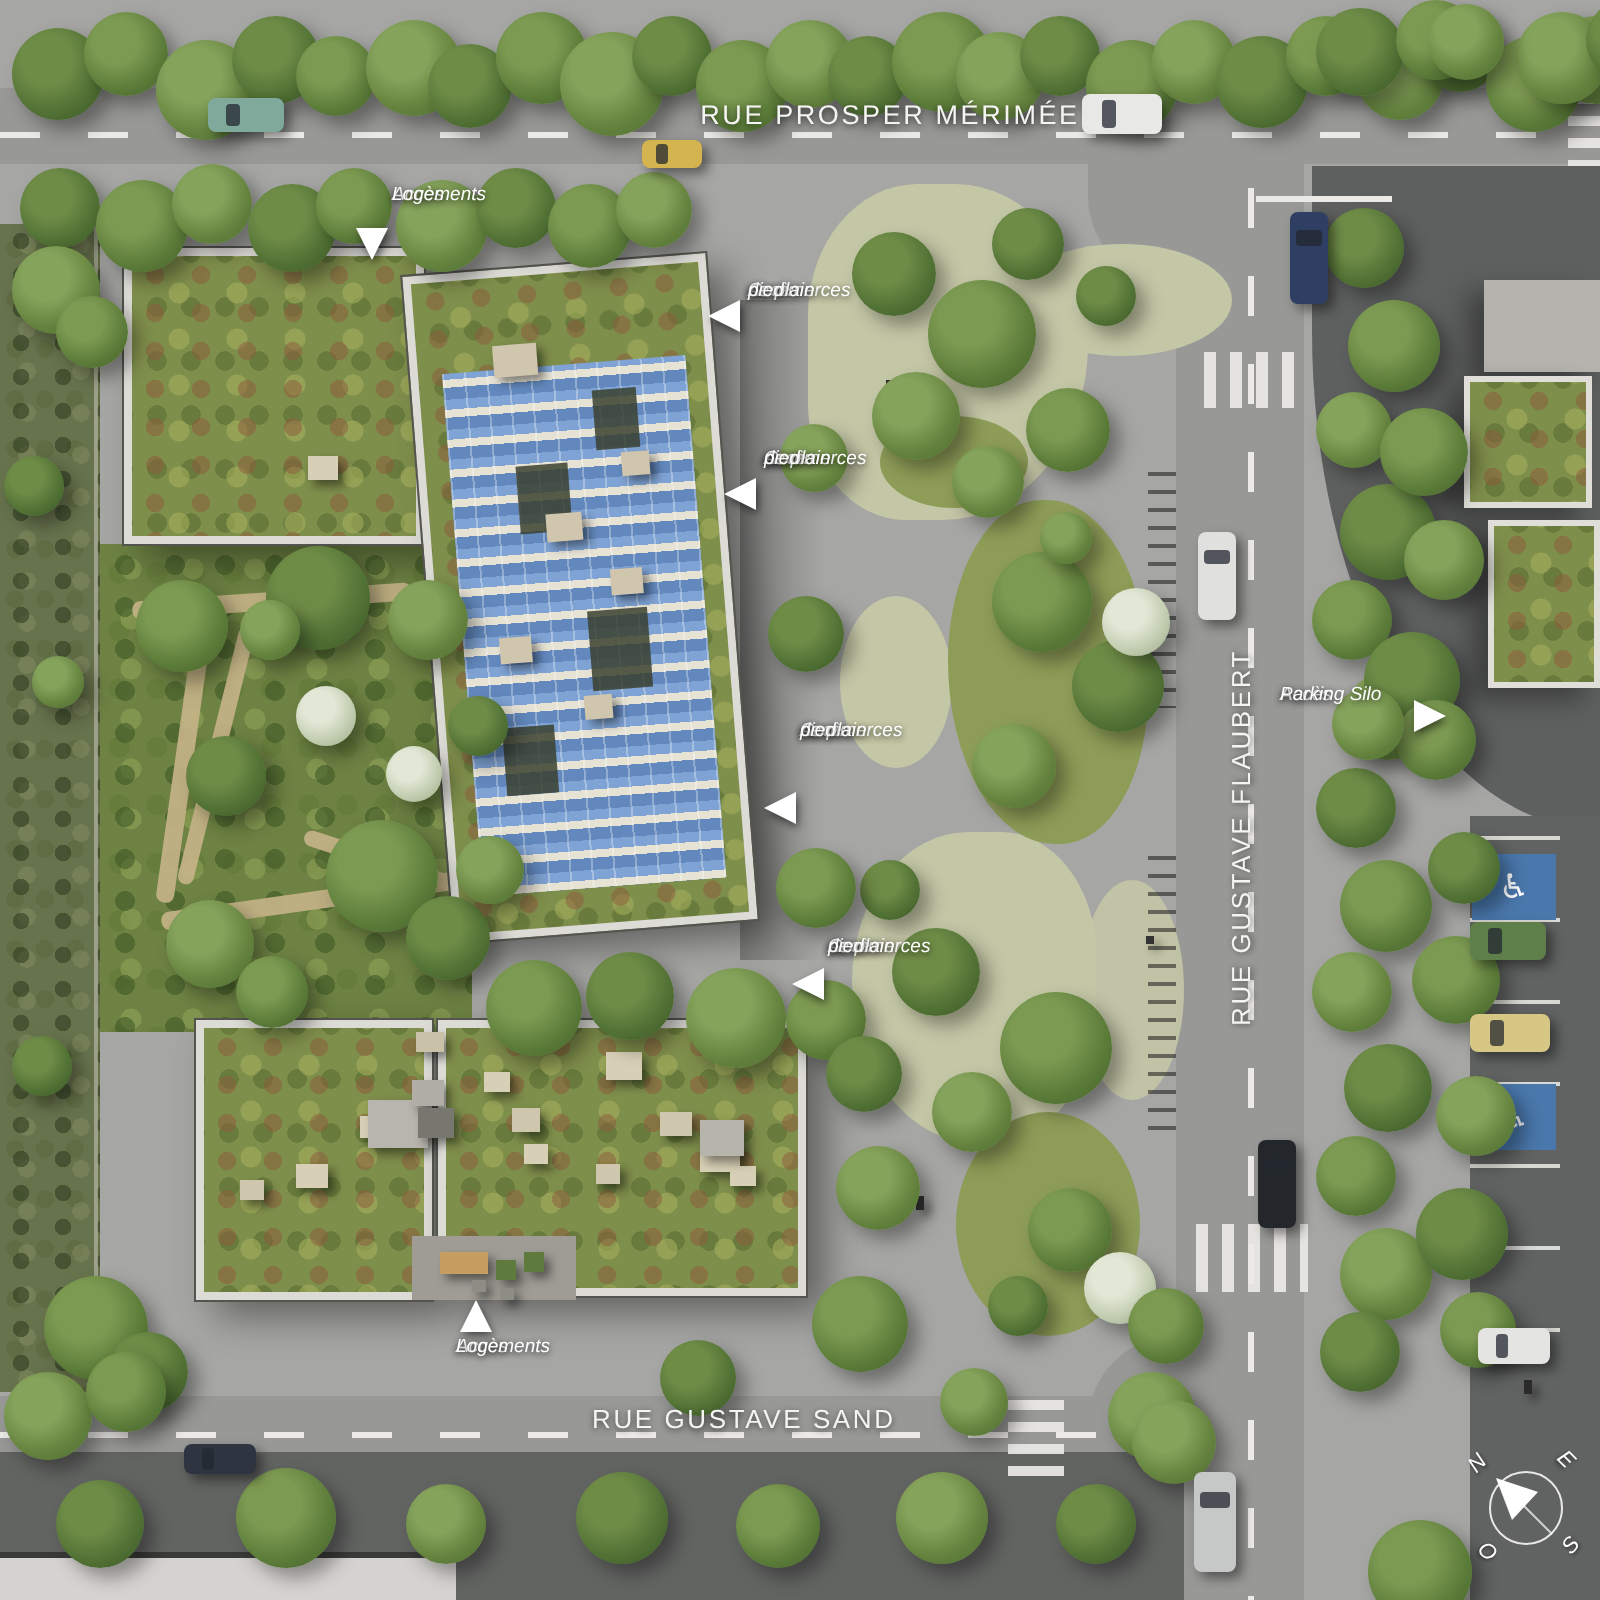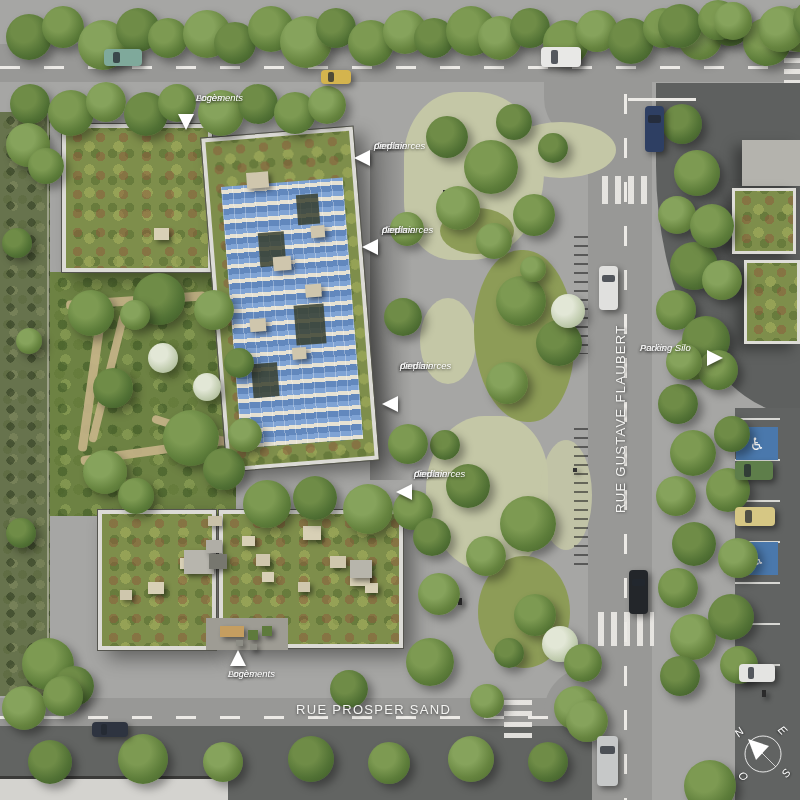--- a/index.html
+++ b/index.html
@@ -132,21 +132,22 @@
 
   <div class="bld sedum" style="left:98px;top:510px;width:118px;height:140px;"></div>
   <div class="bld sedum" style="left:219px;top:510px;width:184px;height:138px;"></div>
 
   <div style="left:206px;top:618px;width:82px;height:32px;background:#9e9c94;z-index:24;"></div>
 
   <div style="left:742px;top:140px;width:58px;height:46px;background:#b4b3ad;z-index:9;box-shadow:-8px 6px 12px rgba(0,0,0,.35);"></div>
   <div class="sedum" style="left:732px;top:188px;width:64px;height:66px;border:3px solid #dfded8;z-index:9;box-shadow:-8px 6px 12px rgba(0,0,0,.35);"></div>
   <div class="sedum" style="left:744px;top:260px;width:56px;height:84px;border:3px solid #dfded8;z-index:9;box-shadow:-8px 6px 12px rgba(0,0,0,.35);"></div>
 
-  <div class="street" style="left:296px;top:702px;width:148px;font-size:13px;">RUE PROSPER SAND</div>
+  <div class="street" style="left:310px;top:50px;width:270px;">RUE PROSPER MÉRIMÉE</div>
+  <div class="street" style="left:296px;top:702px;width:148px;font-size:13px;">RUE GUSTAVE SAND</div>
   <div class="street" style="left:536px;top:420px;width:170px;height:16px;font-size:13px;transform:rotate(-90deg);">RUE GUSTAVE FLAUBERT</div>
 
   <div style="left:738px;top:729px;width:50px;height:50px;z-index:61;">
     <svg width="50" height="50" style="left:0;top:0;">
       <circle cx="25" cy="25" r="18" fill="none" stroke="rgba(255,255,255,.85)" stroke-width="1"></circle>
       <line x1="12" y1="12" x2="38" y2="38" stroke="rgba(255,255,255,.7)" stroke-width="1"></line>
       <polygon points="10,10 31,17 18,31" fill="#ffffff"></polygon>
       <polygon points="10,10 18,31 14,20" fill="#c9c9c7"></polygon>
     </svg>
     <span class="cletter" style="left:-3px;top:-3px;transform:rotate(-45deg);">N</span>

